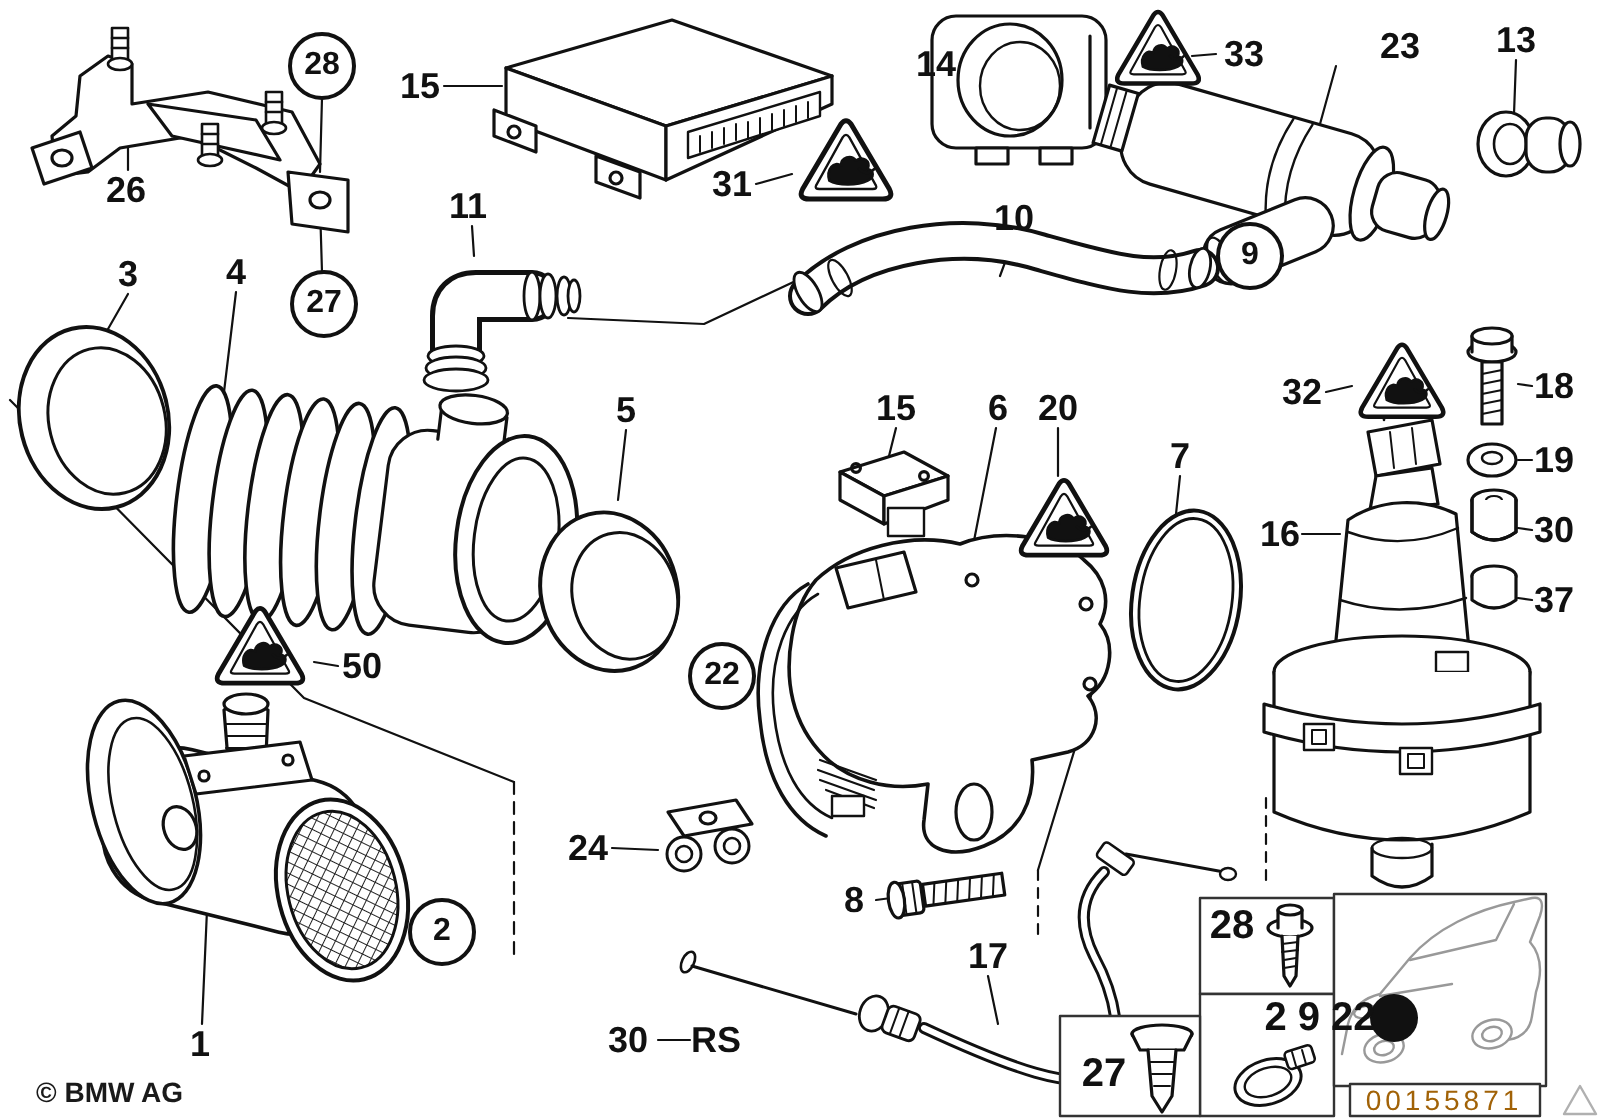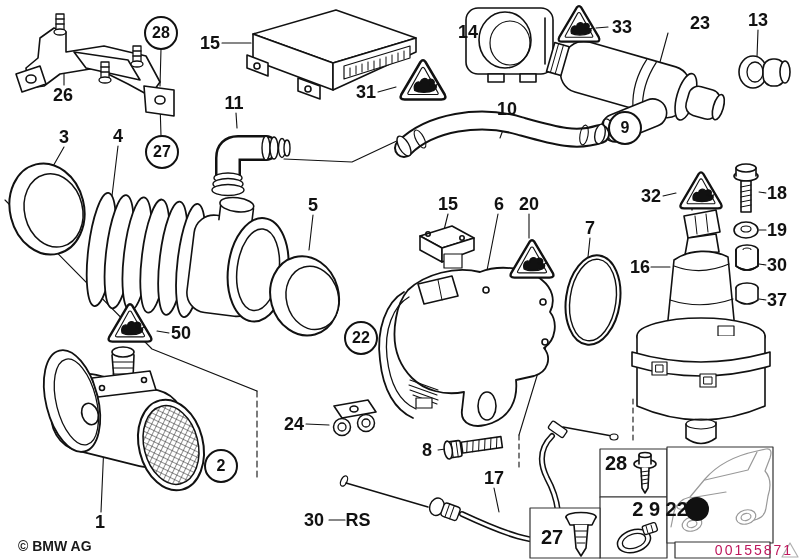--- a/index.html
+++ b/index.html
@@ -7,21 +7,21 @@
          font-family:"Liberation Sans",sans-serif;}
   #stage svg{position:absolute;left:0;top:0;}
   .lbl{position:absolute;transform:translate(-50%,-50%);font:700 18px "Liberation Sans",sans-serif;
        color:#111;white-space:nowrap;line-height:1;}
   .lg{font-size:20px;}
   .circ{position:absolute;transform:translate(-50%,-50%);width:30px;height:30px;
         border:2px solid #111;border-radius:50%;background:#fff;display:flex;
         align-items:center;justify-content:center;font:700 16px "Liberation Sans",sans-serif;color:#111;}
   .copyright{position:absolute;font:700 14px "Liberation Sans",sans-serif;color:#1a1a1a;}
   .code{position:absolute;transform:translate(-50%,-50%);font:400 14px "Liberation Sans",sans-serif;
-        letter-spacing:2px;color:#be185d;margin-left:32px;}
+        letter-spacing:2px;color:#a16207;}
 </style>
 </head>
 <body>
 
 <div id="stage">
 
 <svg width="799" height="559" viewBox="0 0 799 559">
   <defs>
     <pattern id="mesh" width="5" height="5" patternUnits="userSpaceOnUse" patternTransform="rotate(40)">
       <rect width="5" height="5" fill="#fff"></rect>

